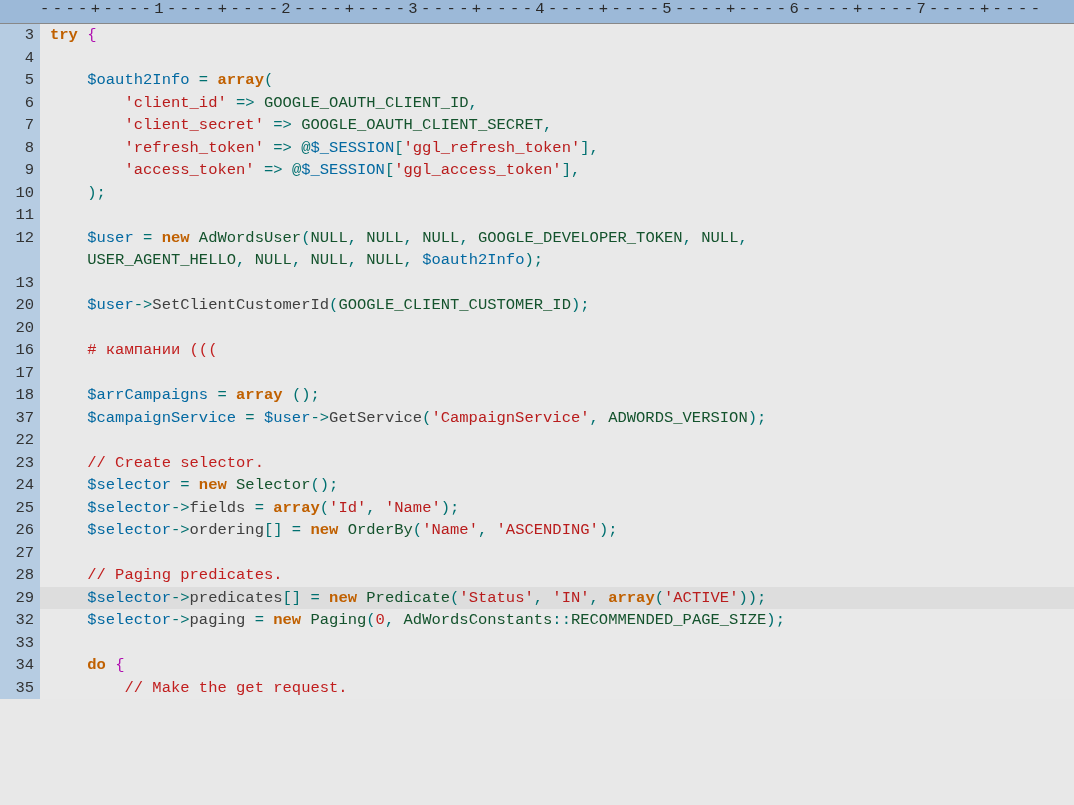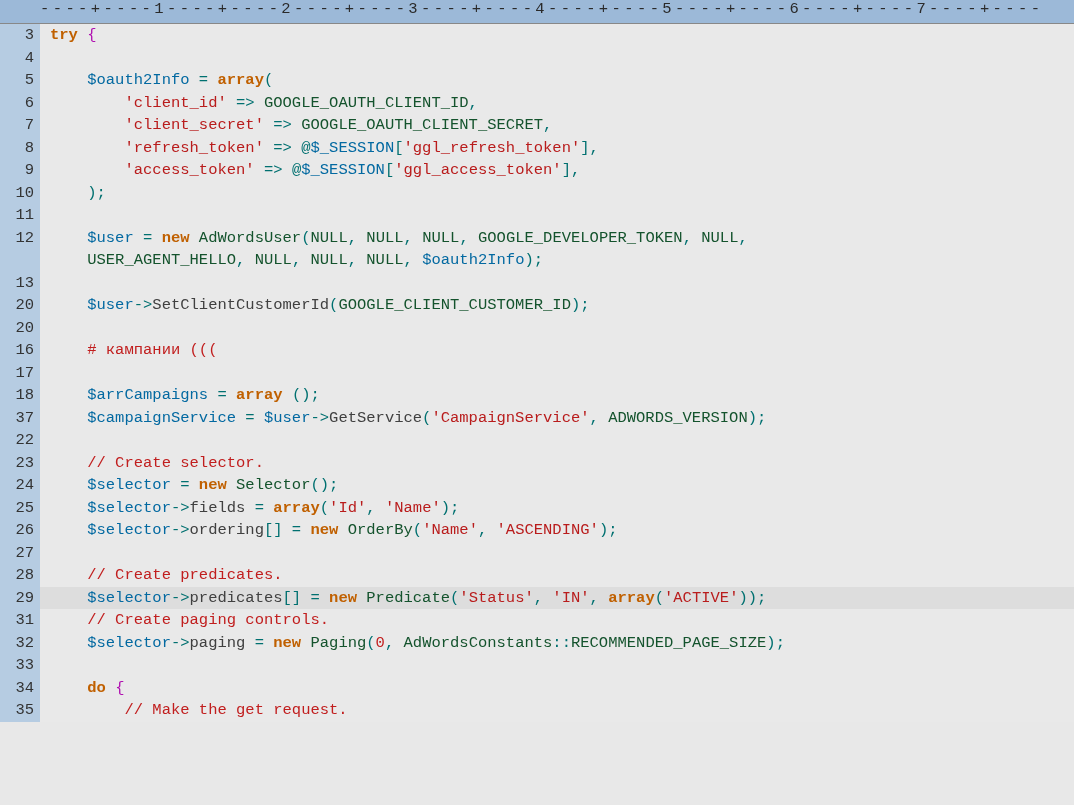--- a/index.html
+++ b/index.html
@@ -162,29 +162,25 @@
     <div class="row">
       <div class="gutter">26</div>
       <div class="code"><span>    </span><span class="tok-var">$selector</span><span class="tok-op">-&gt;</span><span class="tok-func">ordering</span><span class="tok-op">[] = </span><span class="tok-keyword">new</span><span> </span><span class="tok-type">OrderBy</span><span class="tok-paren">(</span><span class="tok-string">'Name'</span><span class="tok-op">, </span><span class="tok-string">'ASCENDING'</span><span class="tok-paren">)</span><span class="tok-semi">;</span></div>
     </div>
     <div class="row">
       <div class="gutter">27</div>
       <div class="code"></div>
     </div>
     <div class="row">
       <div class="gutter">28</div>
-      <div class="code"><span>    </span><span class="tok-comment">// Create predicates.</span></div>
+      <div class="code"><span>    </span><span class="tok-comment">// Paging predicates.</span></div>
     </div>
     <div class="row highlighted">
       <div class="gutter">29</div>
       <div class="code"><span>    </span><span class="tok-var">$selector</span><span class="tok-op">-&gt;</span><span class="tok-func">predicates</span><span class="tok-op">[] = </span><span class="tok-keyword">new</span><span> </span><span class="tok-type">Predicate</span><span class="tok-paren">(</span><span class="tok-string">'Status'</span><span class="tok-op">, </span><span class="tok-string">'IN'</span><span class="tok-op">, </span><span class="tok-keyword">array</span><span class="tok-paren">(</span><span class="tok-string">'ACTIVE'</span><span class="tok-paren">))</span><span class="tok-semi">;</span></div>
-    </div>
-    <div class="row">
-      <div class="gutter">31</div>
-      <div class="code"><span>    </span><span class="tok-comment">// Create paging controls.</span></div>
     </div>
     <div class="row">
       <div class="gutter">32</div>
       <div class="code"><span>    </span><span class="tok-var">$selector</span><span class="tok-op">-&gt;</span><span class="tok-func">paging</span><span class="tok-op"> = </span><span class="tok-keyword">new</span><span> </span><span class="tok-type">Paging</span><span class="tok-paren">(</span><span class="tok-number">0</span><span class="tok-op">, </span><span class="tok-const">AdWordsConstants</span><span class="tok-op">::</span><span class="tok-const">RECOMMENDED_PAGE_SIZE</span><span class="tok-paren">)</span><span class="tok-semi">;</span></div>
     </div>
     <div class="row">
       <div class="gutter">33</div>
       <div class="code"></div>
     </div>
     <div class="row">

